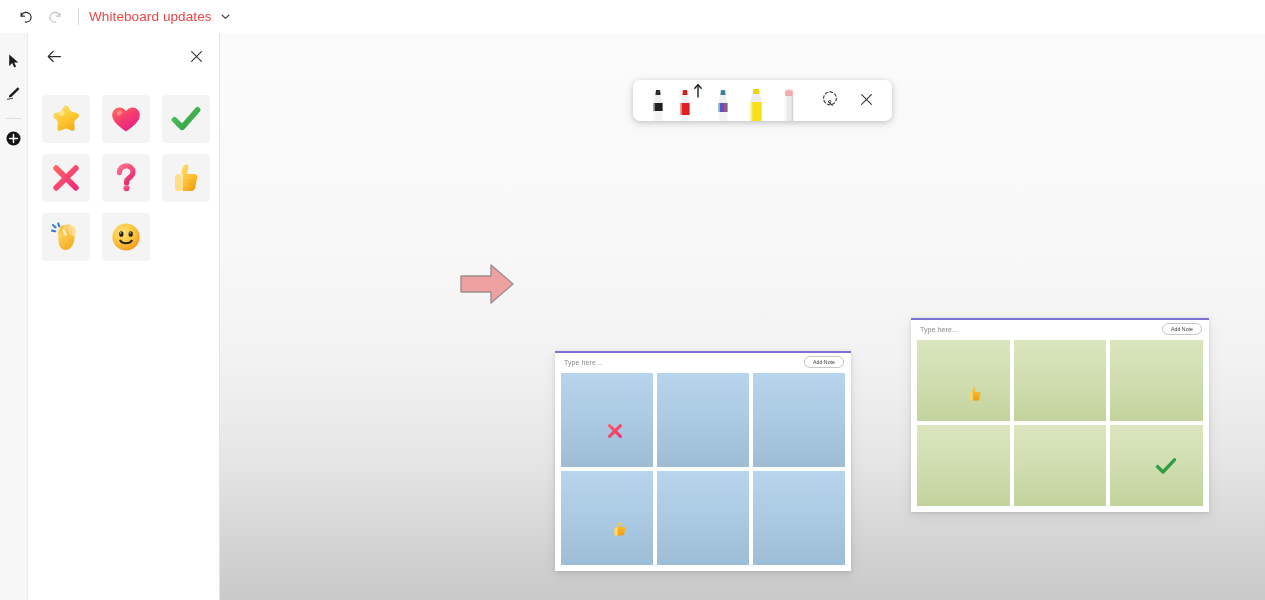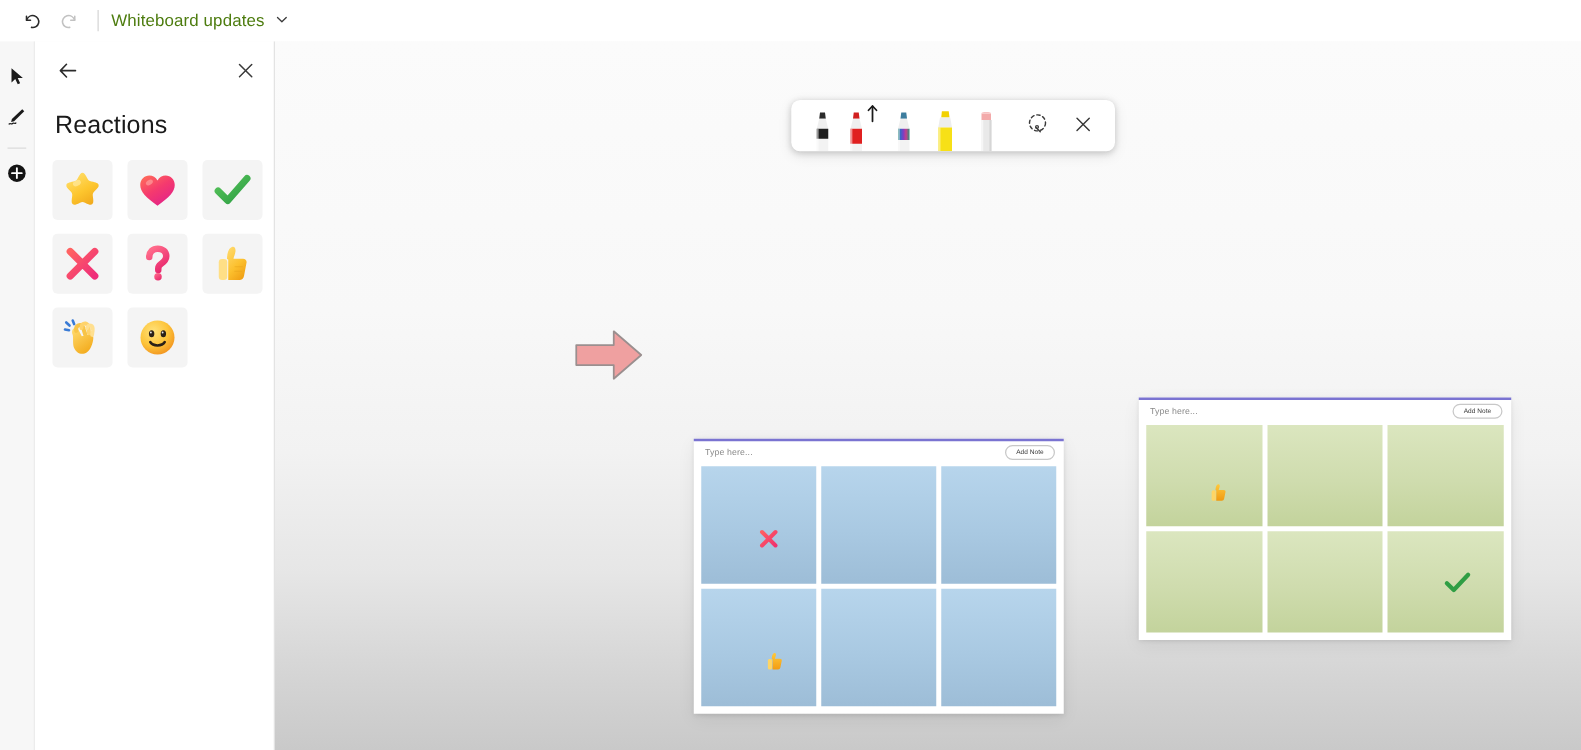--- a/index.html
+++ b/index.html
@@ -44,21 +44,21 @@
     border: none; background: transparent; cursor: pointer;
   }
   .tb-btn svg { display: block; }
   .tb-divider {
     width: 1px; height: 17px;
     background: #d6d6d6;
     margin: 0 10px 0 8px;
   }
   .doc-title {
     font-size: 13.5px;
-    color: #4d7c0f;
+    color: #ef4444;
     letter-spacing: 0.1px;
     cursor: pointer;
   }
   .doc-chev {
     margin-left: 8px;
     display: inline-flex;
     align-items: center;
     cursor: pointer;
   }
 
@@ -537,21 +537,20 @@
       </button>
       <button class="panel-close" title="Close">
         <span>
           <svg width="17" height="17" viewBox="0 0 17 17">
             <path d="M3.6 3.6 L13.4 13.4 M13.4 3.6 L3.6 13.4" stroke="#3a3a3a" stroke-width="1.2" stroke-linecap="round"></path>
           </svg>
         </span>
       </button>
     </div>
 
-    <h1 class="panel-title">Reactions</h1>
 
     <div class="reaction-grid">
 
       <button class="reaction-tile" title="Star">
         <span>
           <svg width="36" height="36" viewBox="0 0 36 36">
             <defs>
               <linearGradient id="stg" x1="0.2" y1="0" x2="0.8" y2="1">
                 <stop offset="0%" stop-color="#ffdf6e"></stop>
                   <stop offset="55%" stop-color="#fdc62e"></stop>

